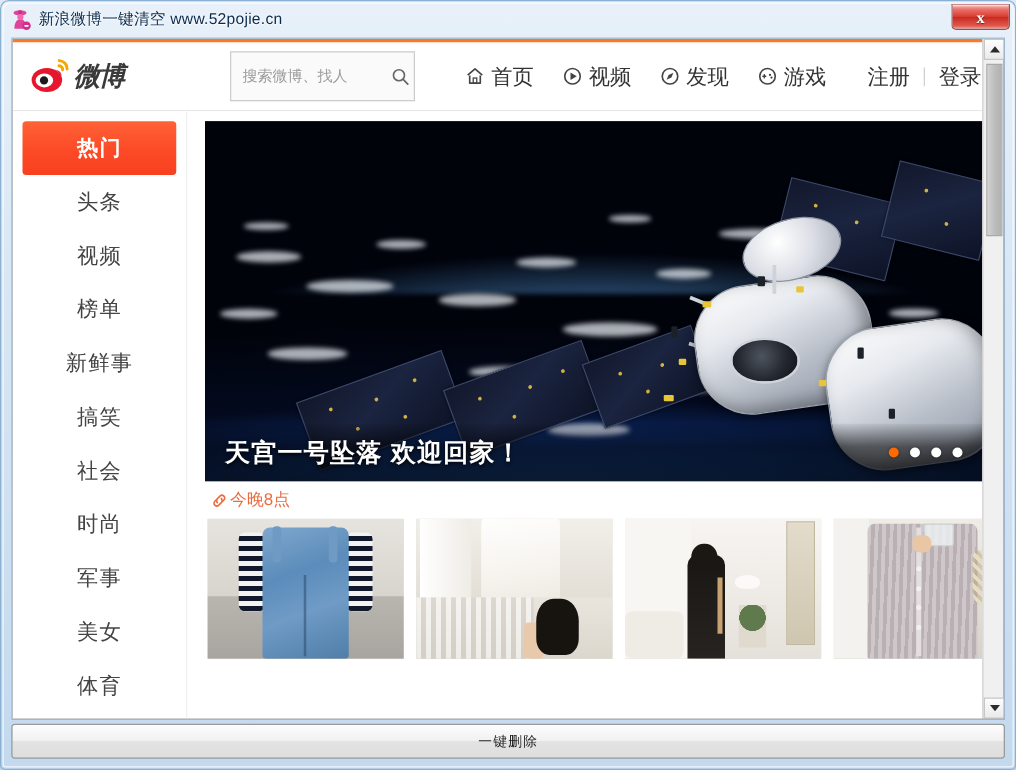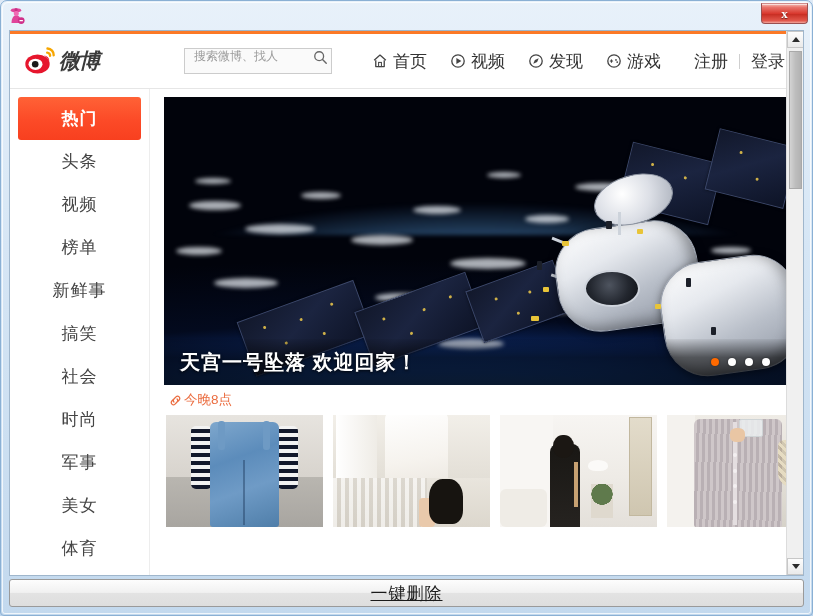--- a/index.html
+++ b/index.html
@@ -121,24 +121,24 @@
   #logo-text {
     font-family: "Liberation Serif", serif;
     font-style: italic;
     font-weight: bold;
     font-size: 21px;
     color: #3a3a3a;
     margin-left: 2px;
     letter-spacing: -1px;
   }
   #search-box {
-    width: 148px; height: 26px;
+    width: 148px; height: 40px;
     border: 1px solid #ccc;
     background: #fafafa;
-    display: flex; align-items: flex-start;
+    display: flex; align-items: center;
     padding: 0 2px 0 9px;
     margin-left: 18px;
     flex: 0 0 auto;
   }
   #search-input {
     border: none; outline: none; background: transparent;
     font-size: 12px; color: #999;
     font-family: "Liberation Sans", sans-serif;
     width: 110px;
   }
@@ -415,26 +415,25 @@
   #bottom-bar {
     position: absolute;
     left: 9px; right: 9px; bottom: 9px;
     height: 28px;
   }
   #delete-all-button {
     width: 100%; height: 100%;
     border: 1px solid #9a9a9a;
     border-radius: 3px;
     background: linear-gradient(180deg,#fdfdfd 0%, #f1f1f1 48%, #e3e3e3 49%, #dedede 100%);
-    font-size: 17px;
+    font-size: 11px;
     color: #1a1a1a;
     font-family: "Liberation Sans", sans-serif;
     cursor: pointer;
     letter-spacing: 1px;
-    text-decoration: underline;
   }
 </style>
 </head>
 <body>
 
 <div id="app-window">
   <div class="frame-outer">
     <div class="frame-inner-glow"></div>
   </div>
 
@@ -442,20 +441,21 @@
     <div id="title-icon">
       <svg viewBox="0 0 19 19" width="19" height="19" aria-hidden="true">
         <ellipse cx="9" cy="4.3" rx="5.2" ry="2.1" fill="#e0449a"></ellipse>
         <rect x="7.6" y="2.2" width="3" height="3" rx="1.2" fill="#c92f83"></rect>
         <path d="M4.5 17 C4.5 11.5 7 9.2 9.3 9.2 C11.6 9.2 14 11.5 14 17 Z" fill="#e0449a"></path>
         <circle cx="9.3" cy="7.6" r="2.5" fill="#f06ab4"></circle>
         <circle cx="14.2" cy="14.6" r="3.4" fill="#d0308a"></circle>
         <rect x="12.4" y="13.9" width="3.6" height="1.4" rx=".6" fill="#ffffff"></rect>
       </svg>
     </div>
+    <div id="title-text">新浪微博一键清空 www.52pojie.cn</div>
     <div id="close-button">
       <span class="x">x</span>
     </div>
   </div>
 
   <div id="client-area">
     <div id="page-viewport">
       <div id="page-content">
 
         <div id="top-accent"></div>

